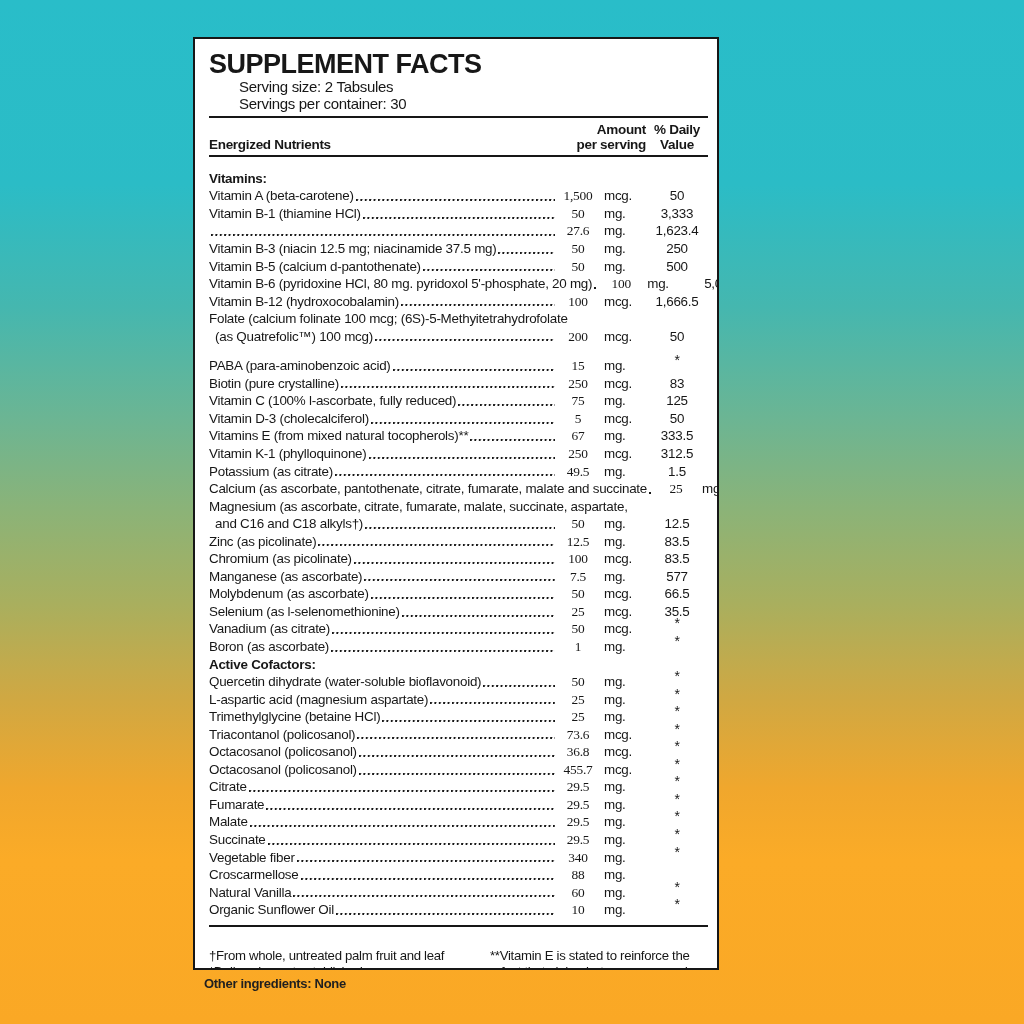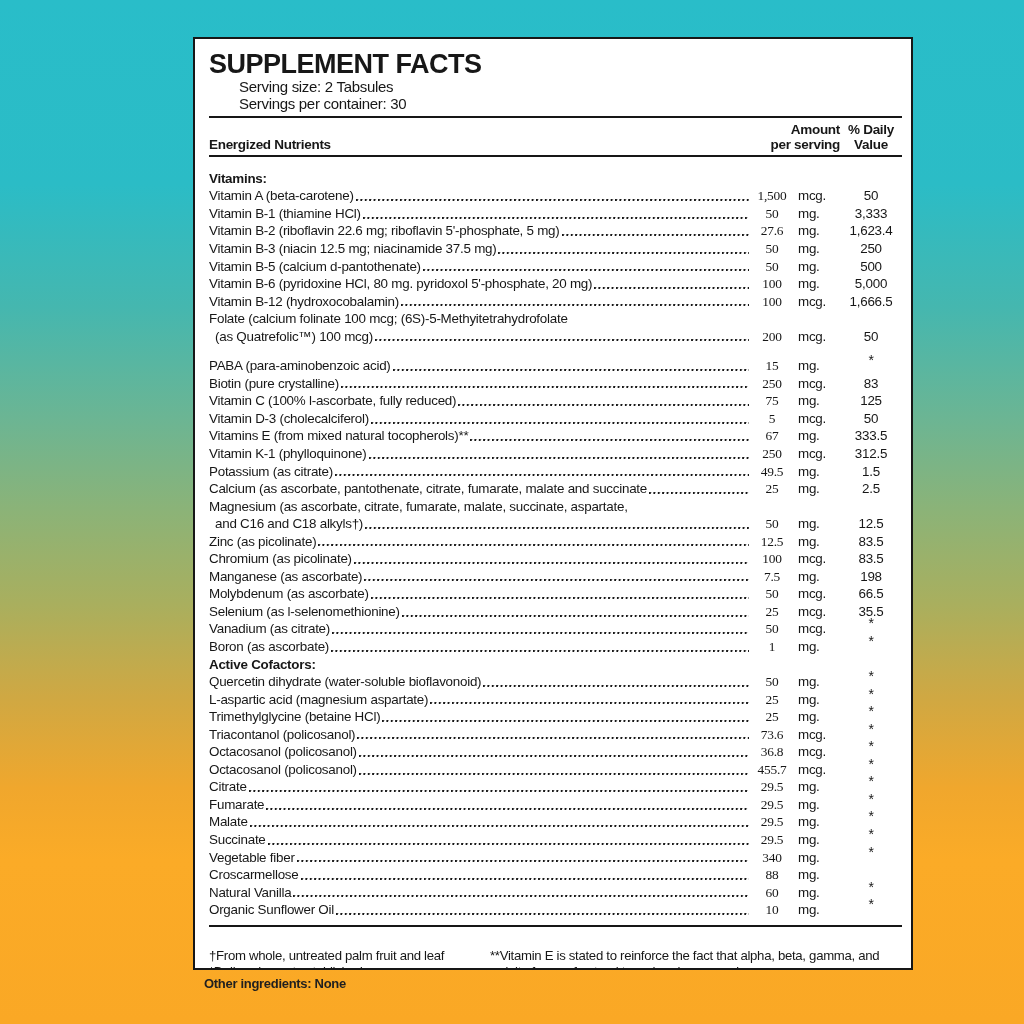--- a/index.html
+++ b/index.html
@@ -5,21 +5,21 @@
   html,body{margin:0;padding:0;}
   body{
     width:1024px;height:1024px;position:relative;overflow:hidden;
     font-family:"Liberation Sans","DejaVu Sans",sans-serif;
     background:linear-gradient(180deg,
       #29bdc9 0%, #2bbcc6 18%, #45b7af 30%, #6cb593 41%,
       #8cb377 50%, #a9af5e 59%, #cfa843 68%, #f0a72d 77%,
       #fbab27 84%, #faa825 100%);
   }
   .panel{
-    position:absolute;left:193px;top:37px;width:720px;height:933px;
+    position:absolute;left:193px;top:37px;width:526px;height:933px;
     box-sizing:border-box;background:#ffffff;border:2.5px solid #171717;
     padding:9px 9px 0 14px;color:#171717;overflow:hidden;
   }
   .title{font-size:27px;font-weight:bold;letter-spacing:-0.5px;line-height:30px;margin-top:1px;}
   .serv{font-size:15px;line-height:16.5px;letter-spacing:-0.3px;margin-left:30px;}
   .rule{height:2px;background:#171717;}
   .rule.thin{height:1.8px;}
   .r1{margin-top:4px;}
   .colhead{display:flex;align-items:flex-end;padding:4px 0 3px 0;font-weight:bold;font-size:13.5px;letter-spacing:-0.3px;line-height:15px;}
   .ch-nutrients{flex:1;}
@@ -83,21 +83,20 @@
           <span class="dv">50</span>
         </div>
         <div class="row">
           <span class="nm">Vitamin B-1 (thiamine HCl)</span>
           <span class="dots"></span>
           <span class="num">50</span>
           <span class="unit">mg.</span>
           <span class="dv">3,333</span>
         </div>
         <div class="row">
-          <span class="nm">Vitamin B-2 (riboflavin 22.6 mg; riboflavin 5'-phosphate, 5 mg)</span>
           <span class="dots"></span>
           <span class="num">27.6</span>
           <span class="unit">mg.</span>
           <span class="dv">1,623.4</span>
         </div>
         <div class="row">
           <span class="nm">Vitamin B-3 (niacin 12.5 mg; niacinamide 37.5 mg)</span>
           <span class="dots"></span>
           <span class="num">50</span>
           <span class="unit">mg.</span>
@@ -216,21 +215,21 @@
           <span class="dots"></span>
           <span class="num">100</span>
           <span class="unit">mcg.</span>
           <span class="dv">83.5</span>
         </div>
         <div class="row">
           <span class="nm">Manganese (as ascorbate)</span>
           <span class="dots"></span>
           <span class="num">7.5</span>
           <span class="unit">mg.</span>
-          <span class="dv">198</span>
+          <span class="dv">577</span>
         </div>
         <div class="row">
           <span class="nm">Molybdenum (as ascorbate)</span>
           <span class="dots"></span>
           <span class="num">50</span>
           <span class="unit">mcg.</span>
           <span class="dv">66.5</span>
         </div>
         <div class="row">
           <span class="nm">Selenium (as l-selenomethionine)</span>

